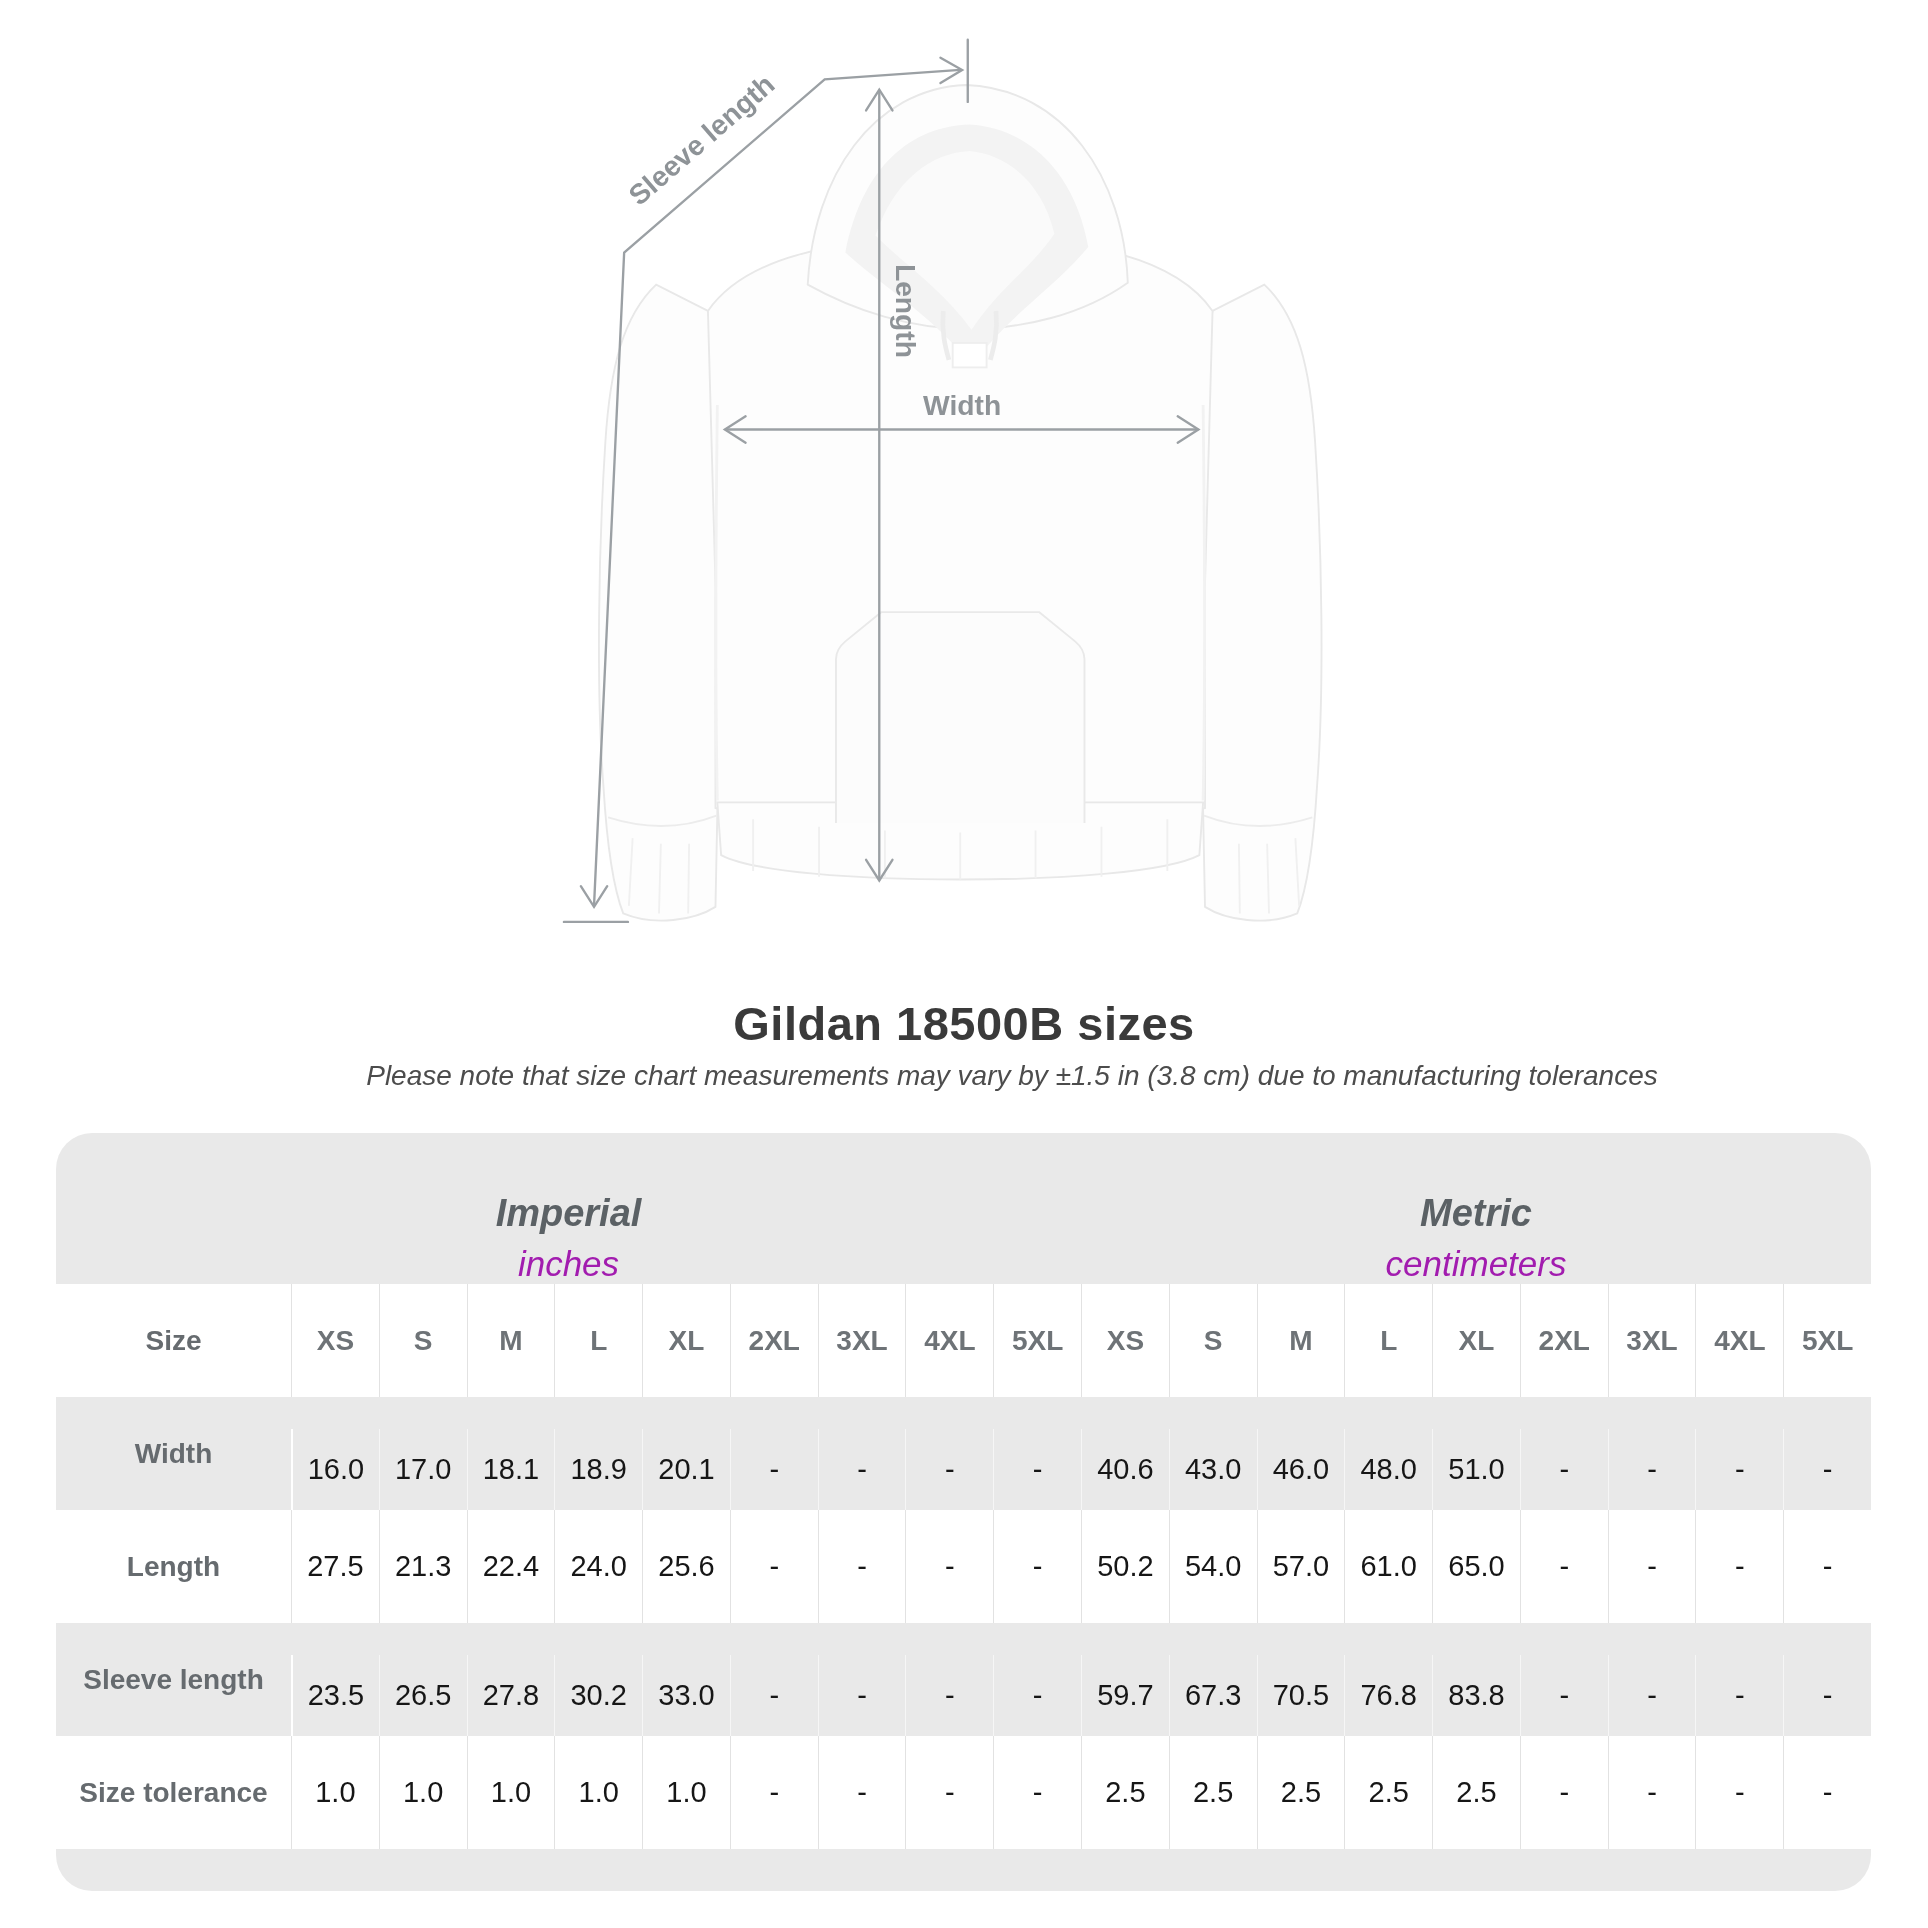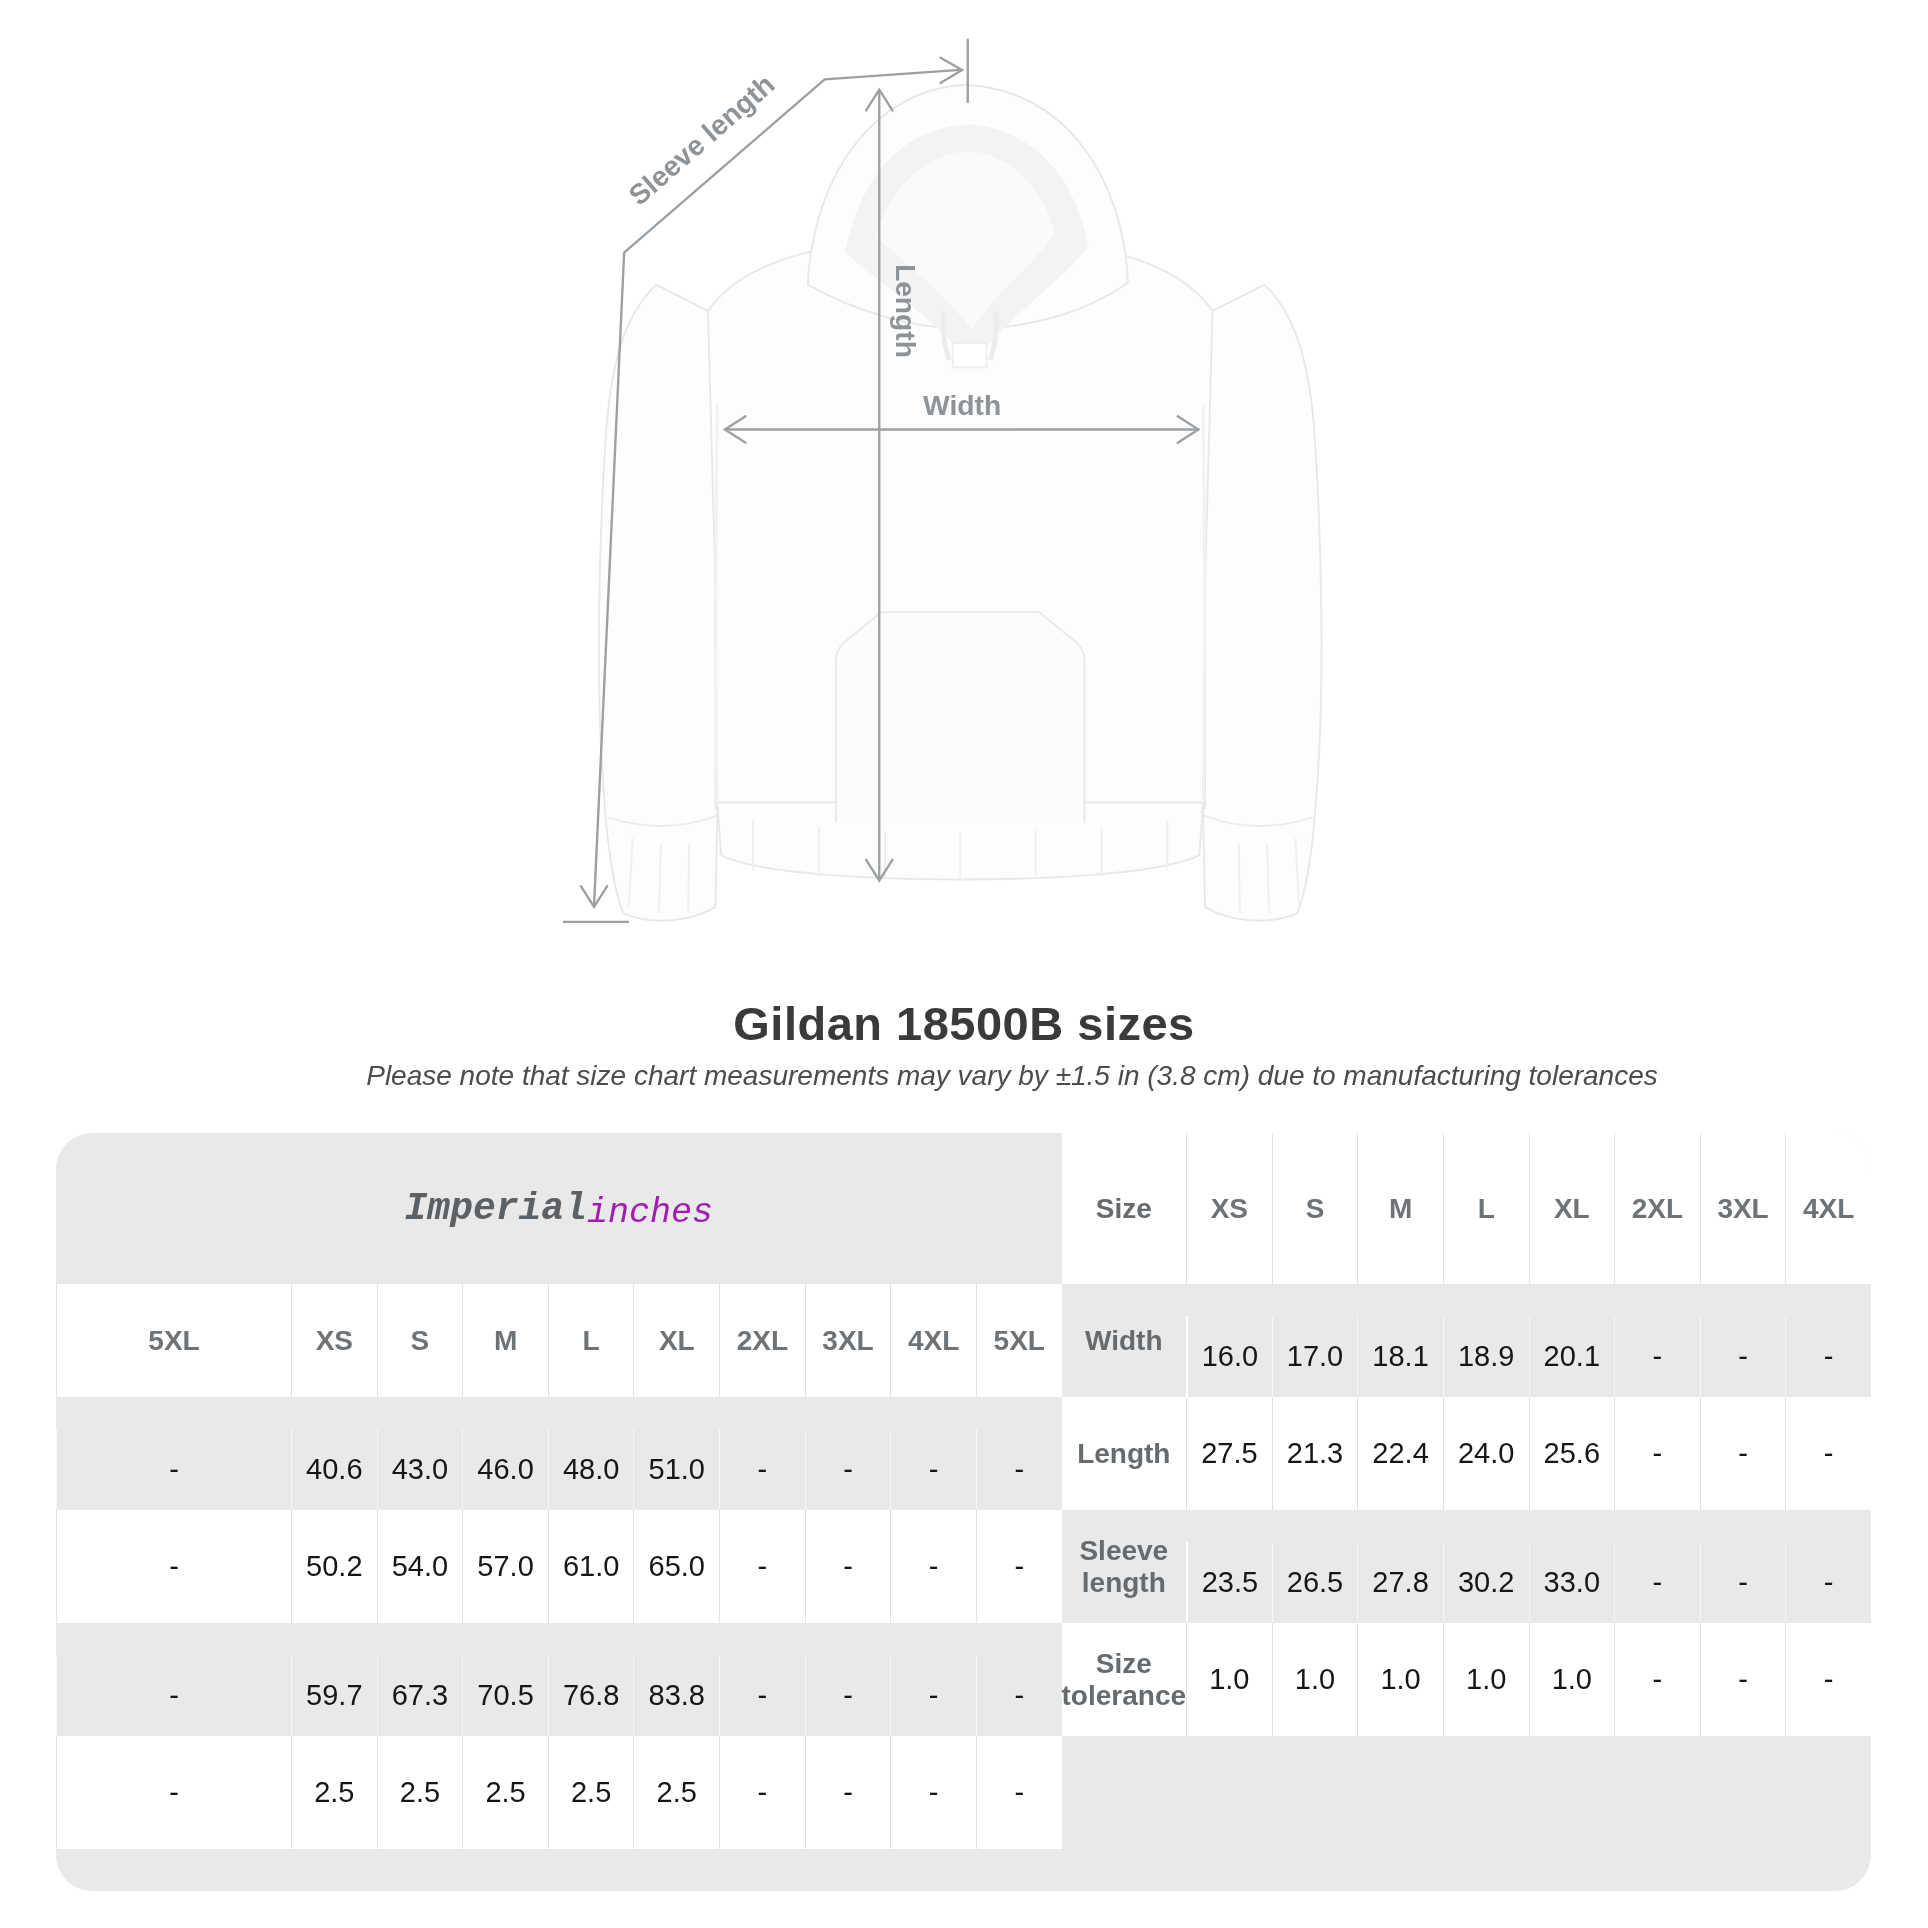--- a/index.html
+++ b/index.html
@@ -13,21 +13,21 @@
   .title{position:absolute;left:0;top:996px;width:1928px;text-align:center;
          font-size:47px;font-weight:bold;color:#3a3a3a;letter-spacing:0.5px;}
   .subtitle{position:absolute;left:0;top:1060px;width:1928px;text-align:center;
          font-size:28px;font-style:italic;color:#4c4c4c;padding-left:48px;}
 
   
   .table-card{position:absolute;left:56px;top:1133px;width:1815px;height:758px;
         background:#e9e9e9;border-radius:36px;overflow:hidden;}
   .grid{display:grid;grid-template-columns:235px repeat(18,1fr);
         grid-template-rows:151px repeat(5,113px);width:100%;}
-  .gcell{display:flex;flex-direction:row;align-items:center;justify-content:center;font-family:Liberation Mono, monospace;}
+  .gcell{display:flex;flex-direction:column;align-items:center;justify-content:flex-end;}
   .group-imperial{grid-column:1 / span 10;grid-row:1;}
   .group-metric{grid-column:11 / span 9;grid-row:1;}
   .group-title{font-size:38px;font-weight:bold;font-style:italic;color:#5b6165;line-height:1.1;}
   .group-sub{font-size:35px;font-style:italic;color:#a21caf;margin-top:9.4px;}
 
   .cell{display:flex;align-items:center;justify-content:center;background:#ffffff;}
   .cell.shade{background:#e9e9e9;}
   .rowlabel{font-size:28px;font-weight:bold;color:#666b6f;text-align:center;}
   .head{font-size:28px;font-weight:bold;color:#6e7377;}
   .val{font-size:29px;color:#161616;}
@@ -97,20 +97,24 @@
 </div>
 
 <div class="title">Gildan 18500B sizes</div>
 <div class="subtitle">Please note that size chart measurements may vary by ±1.5 in (3.8 cm) due to manufacturing tolerances</div>
 
 <div class="table-card">
   <div class="grid" id="grid">
     <div class="gcell group-imperial">
       <div class="group-title">Imperial</div>
       <div class="group-sub">inches</div>
+    </div>
+    <div class="gcell group-metric">
+      <div class="group-title">Metric</div>
+      <div class="group-sub">centimeters</div>
     </div>
 
   <div class="cell rowlabel">Size</div>
       <div class="cell head first">XS</div>
       <div class="cell head">S</div>
       <div class="cell head">M</div>
       <div class="cell head">L</div>
       <div class="cell head">XL</div>
       <div class="cell head">2XL</div>
       <div class="cell head">3XL</div>

